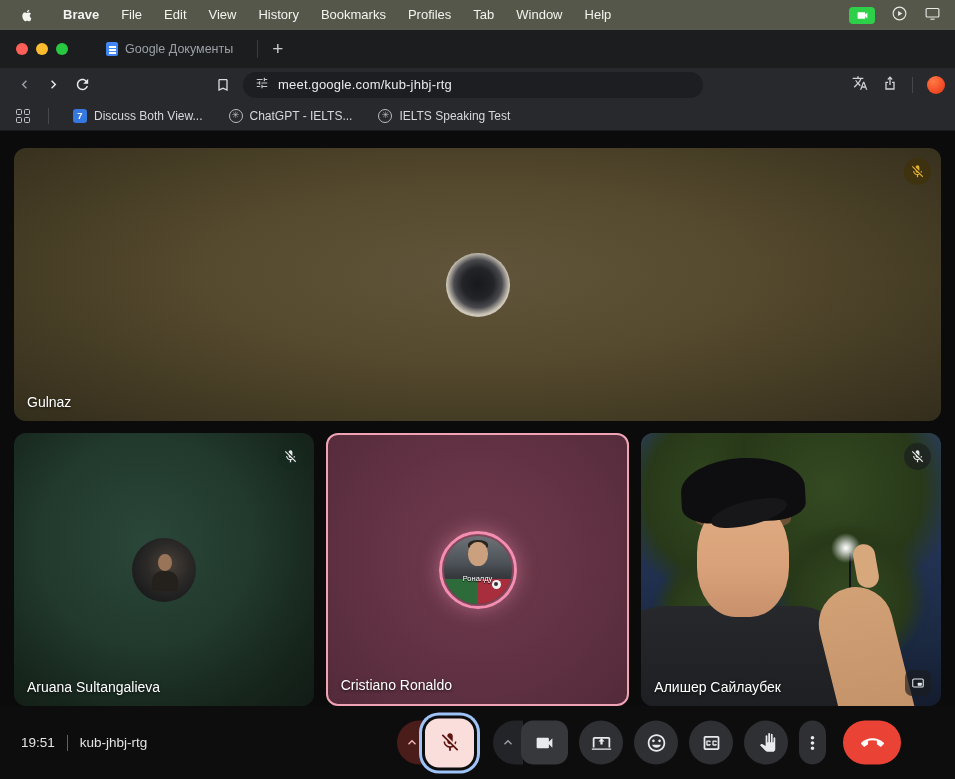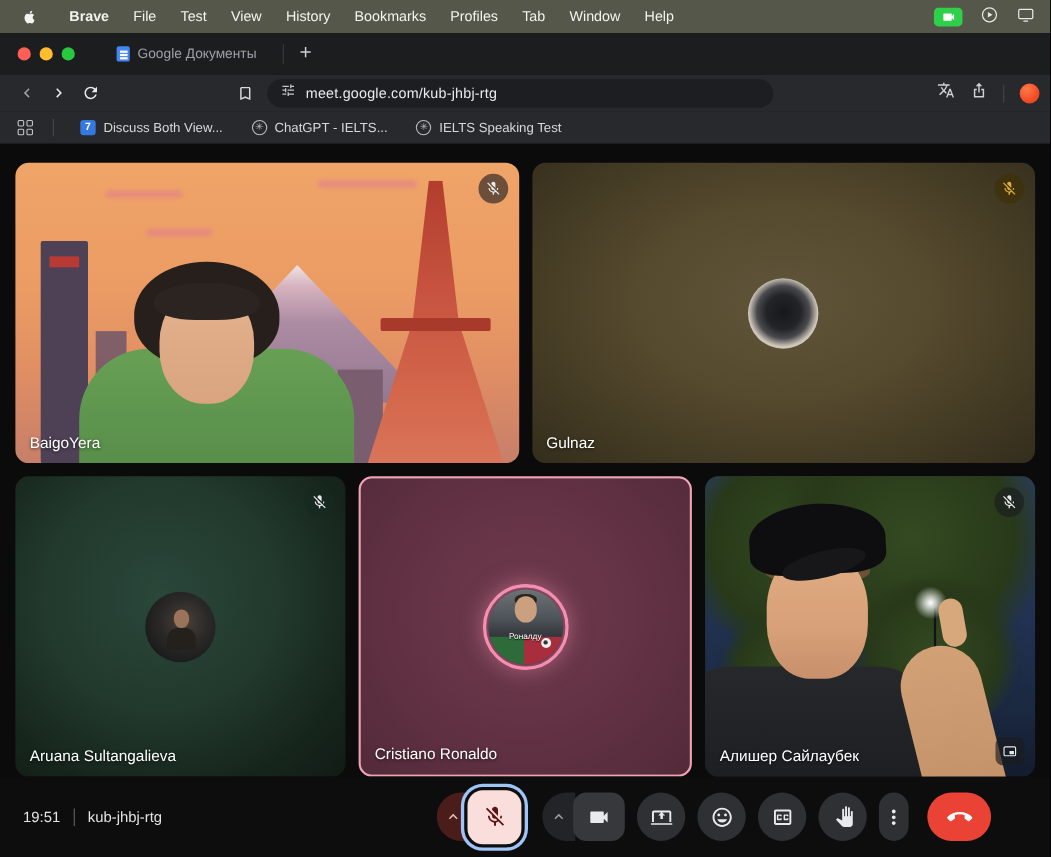--- a/index.html
+++ b/index.html
@@ -153,21 +153,21 @@
 <body>
 
 <div class="page">
 
   <div class="menubar">
     <svg class="apple" viewBox="0 0 24 24">
         <path d="M18.7 19.5c-.8 1.2-1.7 2.4-3 2.4s-1.8-.8-3.3-.8-2 .8-3.3.8-2.3-1.3-3.1-2.5C4.3 17 3 12.5 4.7 9.4 5.6 7.9 7.1 7 8.7 7c1.3 0 2.2.8 3.3.8S13.7 7 15.2 7c1.4 0 2.7.7 3.6 2-3.1 1.7-2.6 6.2.6 7.4-.5 1.2-.7 1.8-.7 3.1zM13 3.5c.7-.8 1.9-1.5 2.9-1.5.1 1.2-.3 2.4-1 3.2-.7.9-1.8 1.6-2.9 1.5-.2-1.1.3-2.4 1-3.2z"></path>
       </svg>
     <span class="menu-item first">Brave</span>
     <span class="menu-item">File</span>
-    <span class="menu-item">Test</span>
+    <span class="menu-item">Edit</span>
     <span class="menu-item">View</span>
     <span class="menu-item">History</span>
     <span class="menu-item">Bookmarks</span>
     <span class="menu-item">Profiles</span>
     <span class="menu-item">Tab</span>
     <span class="menu-item">Window</span>
     <span class="menu-item">Help</span>
     <div class="menubar-right">
       <span class="cam-indicator">
           <svg viewBox="0 0 24 24">
@@ -256,43 +256,20 @@
     </div>
     <div class="bm">
       <span class="fav-openai">✳</span>
       <span>IELTS Speaking Test</span>
     </div>
   </div>
 
   <div class="meet">
     <div class="row">
 
-      <div class="tile v-baigo">
-        <div class="cl" style="left:18%;top:9%;width:70px"></div>
-        <div class="cl" style="left:60%;top:6%;width:90px"></div>
-        <div class="cl" style="left:26%;top:22%;width:60px"></div>
-        <div class="fuji"></div>
-        <div class="b1"></div>
-        <div class="b2"></div>
-        <div class="b3"></div>
-        <div class="b4"></div>
-        <div class="b5"></div>
-        <div class="tower"></div>
-        <div class="deck"></div>
-        <div class="shirt"></div>
-        <div class="hair"></div>
-        <div class="face"></div>
-        <div class="bang"></div>
-        <div class="mic-chip">
-            <svg viewBox="0 0 24 24">
-              <path d="M19 11h-1.7c0 .74-.16 1.43-.43 2.05l1.23 1.23c.56-.98.9-2.09.9-3.28zm-4.02.17c0-.06.02-.11.02-.17V5c0-1.66-1.34-3-3-3S9 3.34 9 5v.18l5.98 5.99zM4.27 3 3 4.27l6.01 6.01V11c0 1.66 1.33 3 2.99 3 .22 0 .44-.03.65-.08l1.66 1.66c-.71.33-1.5.52-2.31.52-2.76 0-5.3-2.1-5.3-5.1H5c0 3.41 2.72 6.23 6 6.72V21h2v-3.28c.91-.13 1.77-.45 2.54-.9L19.73 21 21 19.73 4.27 3z"></path>
-            </svg>
-          </div>
-        <span class="tile-label">BaigoYera</span>
-      </div>
 
       <div class="tile v-gulnaz">
         <div class="avatar av-gulnaz"></div>
         <div class="mic-chip gold">
             <svg viewBox="0 0 24 24">
               <path d="M19 11h-1.7c0 .74-.16 1.43-.43 2.05l1.23 1.23c.56-.98.9-2.09.9-3.28zm-4.02.17c0-.06.02-.11.02-.17V5c0-1.66-1.34-3-3-3S9 3.34 9 5v.18l5.98 5.99zM4.27 3 3 4.27l6.01 6.01V11c0 1.66 1.33 3 2.99 3 .22 0 .44-.03.65-.08l1.66 1.66c-.71.33-1.5.52-2.31.52-2.76 0-5.3-2.1-5.3-5.1H5c0 3.41 2.72 6.23 6 6.72V21h2v-3.28c.91-.13 1.77-.45 2.54-.9L19.73 21 21 19.73 4.27 3z"></path>
             </svg>
           </div>
         <span class="tile-label">Gulnaz</span>
       </div>

